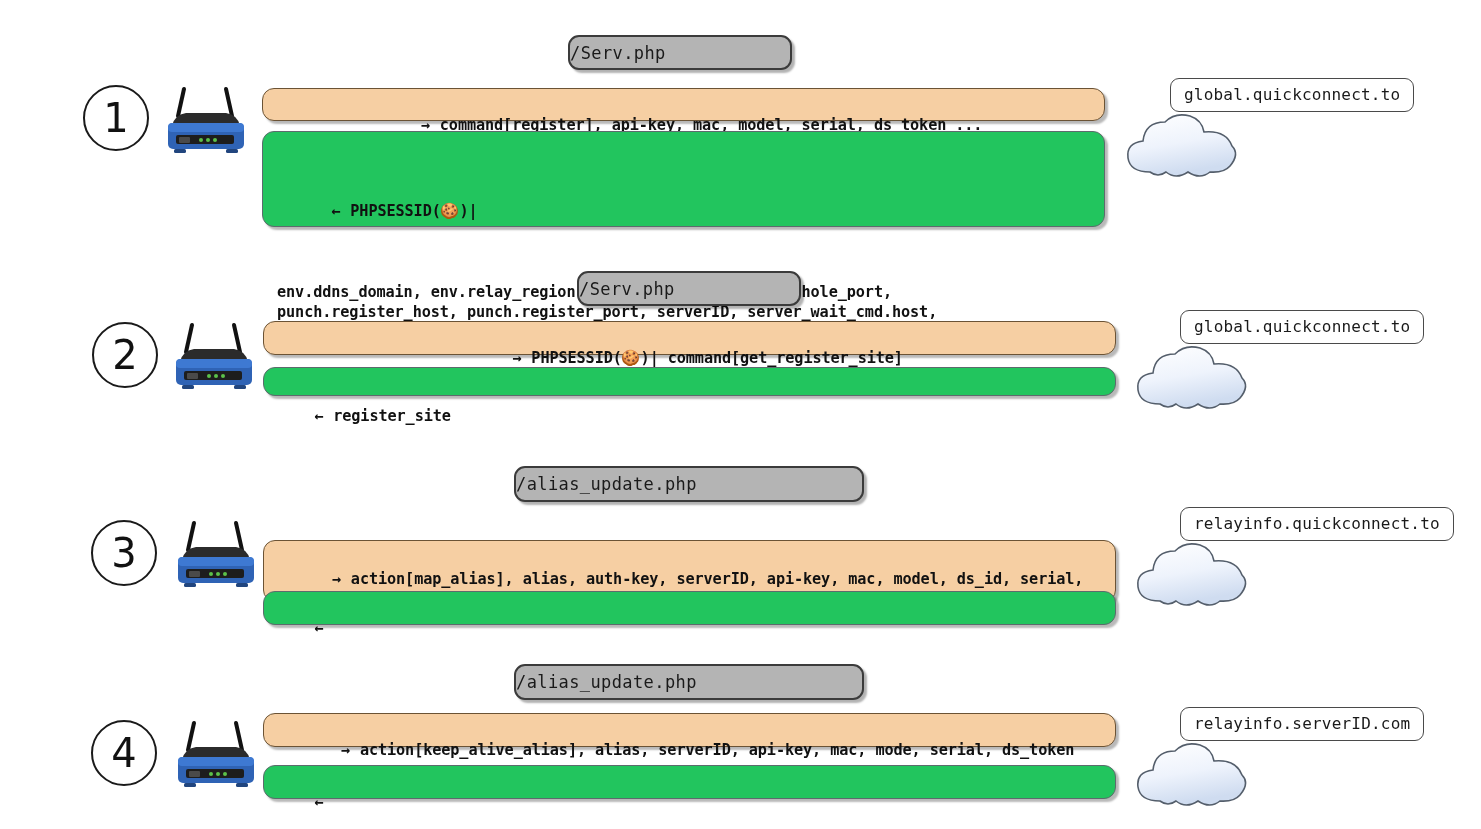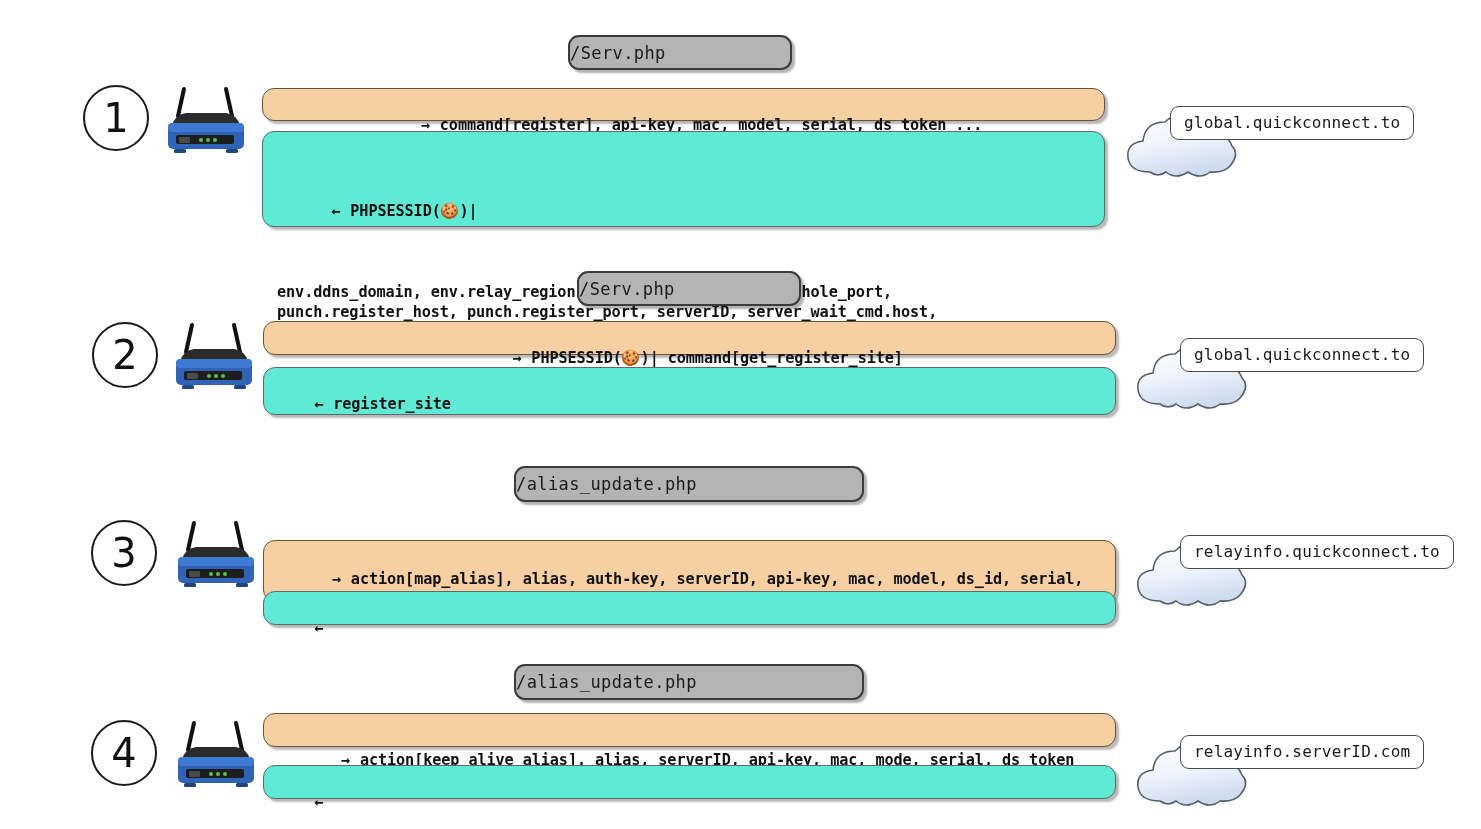--- a/index.html
+++ b/index.html
@@ -76,21 +76,21 @@
     letter-spacing: -0.1px;
     white-space: pre-wrap;
     box-shadow: 3px 3px 2px rgba(0,0,0,0.28);
   }
   .msg.req {
     background: #f6cfa3;
     border-color: #6b5335;
     text-align: center;
   }
   .msg.resp {
-    background: #5eead4;
+    background: #22c55e;
     border-color: #5d6b6d;
   }
   .msg .arrow {
     font-weight: bold;
     margin-right: 10px;
   }
 
   
   .cloud-group { position: absolute; }
   .cloud-shape {
@@ -105,21 +105,20 @@
     left: 48px;
     top: 0;
     background: #ffffff;
     border: 1.5px solid #4a4a4a;
     border-radius: 9px;
     padding: 6px 13px 7px 13px;
     font-size: 16px;
     color: #1a1a1a;
     letter-spacing: 0.2px;
     white-space: nowrap;
-    margin-top: 28px;
   }
 
   .cookie { font-family: "DejaVu Sans", sans-serif; }
 </style>
 </head>
 <body>
 
 <div class="step-row" style="top:0px;">
 
   <div class="step-circle" style="left:83px; top:85px;">
@@ -206,21 +205,21 @@
   </div>
 
   <div class="endpoint-pill" style="left:577px; top:271px; width:224px; height:35px;">
     <span>/Serv.php</span>
   </div>
 
   <div class="msg req" style="left:263px; top:321px; width:853px; height:34px; padding-top:6px;">
     <span class="arrow">→</span><span>PHPSESSID(</span><span class="cookie">🍪</span><span>)| command[get_register_site]</span>
   </div>
 
-  <div class="msg resp" style="left:263px; top:367px; width:853px; height:48px; padding-top:6px;">
+  <div class="msg resp" style="left:263px; top:367px; width:853px; height:22px; padding-top:18px;">
     <span class="arrow">←</span><span>register_site</span>
   </div>
 
   <div class="cloud-group" style="left:1132px; top:310px;">
     <div class="cloud-shape">
       <svg viewBox="0 0 128 72" width="128" height="72">
         <defs>
           <linearGradient id="cg2" x1="0" y1="0" x2="0.3" y2="1">
             <stop offset="0%" stop-color="#ffffff"></stop>
             <stop offset="55%" stop-color="#eef3fc"></stop>
@@ -313,21 +312,21 @@
       <circle cx="55" cy="58" r="2" fill="#5cc14a"></circle>
       <rect x="14" y="67" width="12" height="4" rx="1.5" fill="#21457e"></rect>
       <rect x="66" y="67" width="12" height="4" rx="1.5" fill="#21457e"></rect>
     </svg>
   </div>
 
   <div class="endpoint-pill" style="left:514px; top:664px; width:350px; height:36px;">
     <span>/alias_update.php</span>
   </div>
 
-  <div class="msg req" style="left:263px; top:713px; width:853px; height:34px; padding-top:16px;">
+  <div class="msg req" style="left:263px; top:713px; width:853px; height:34px; padding-top:6px;">
     <span class="arrow">→</span><span>action[keep_alive_alias], alias, serverID, api-key, mac, mode, serial, ds_token</span>
   </div>
 
   <div class="msg resp" style="left:263px; top:765px; width:853px; height:34px; padding-top:6px;">
     <span class="arrow">←</span><span></span>
   </div>
 
   <div class="cloud-group" style="left:1132px; top:707px;">
     <div class="cloud-shape">
       <svg viewBox="0 0 128 72" width="128" height="72">

